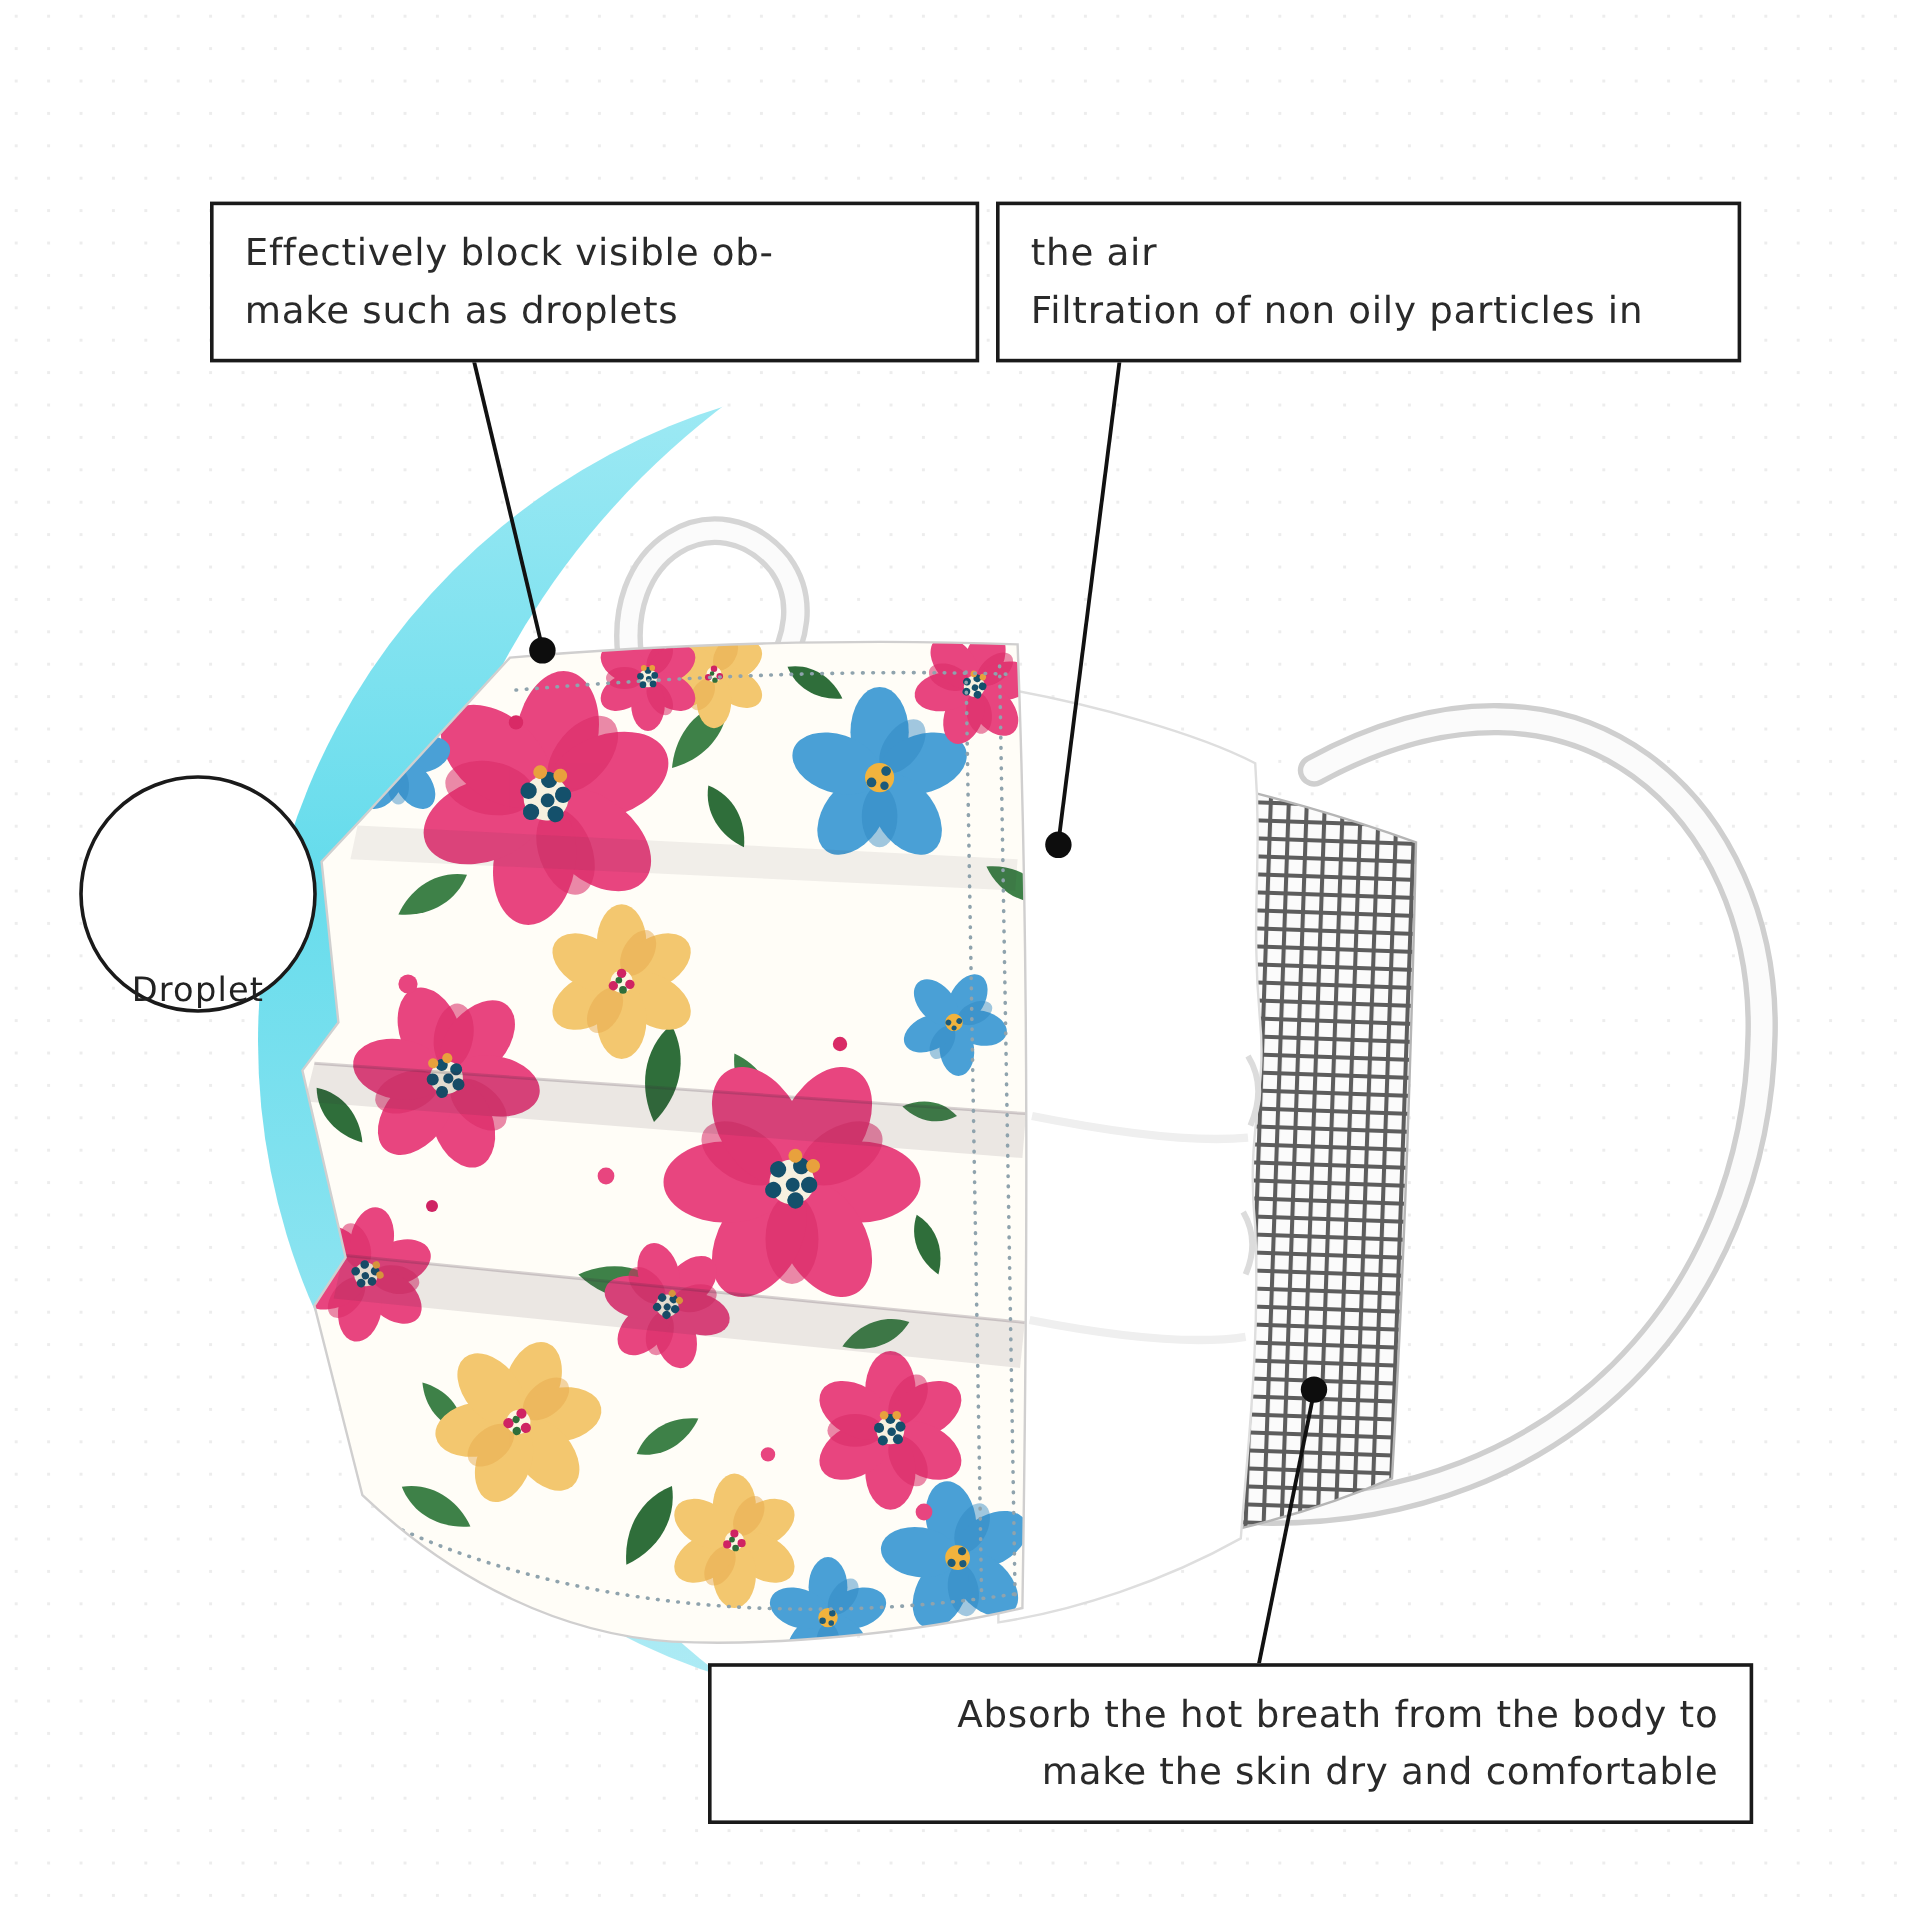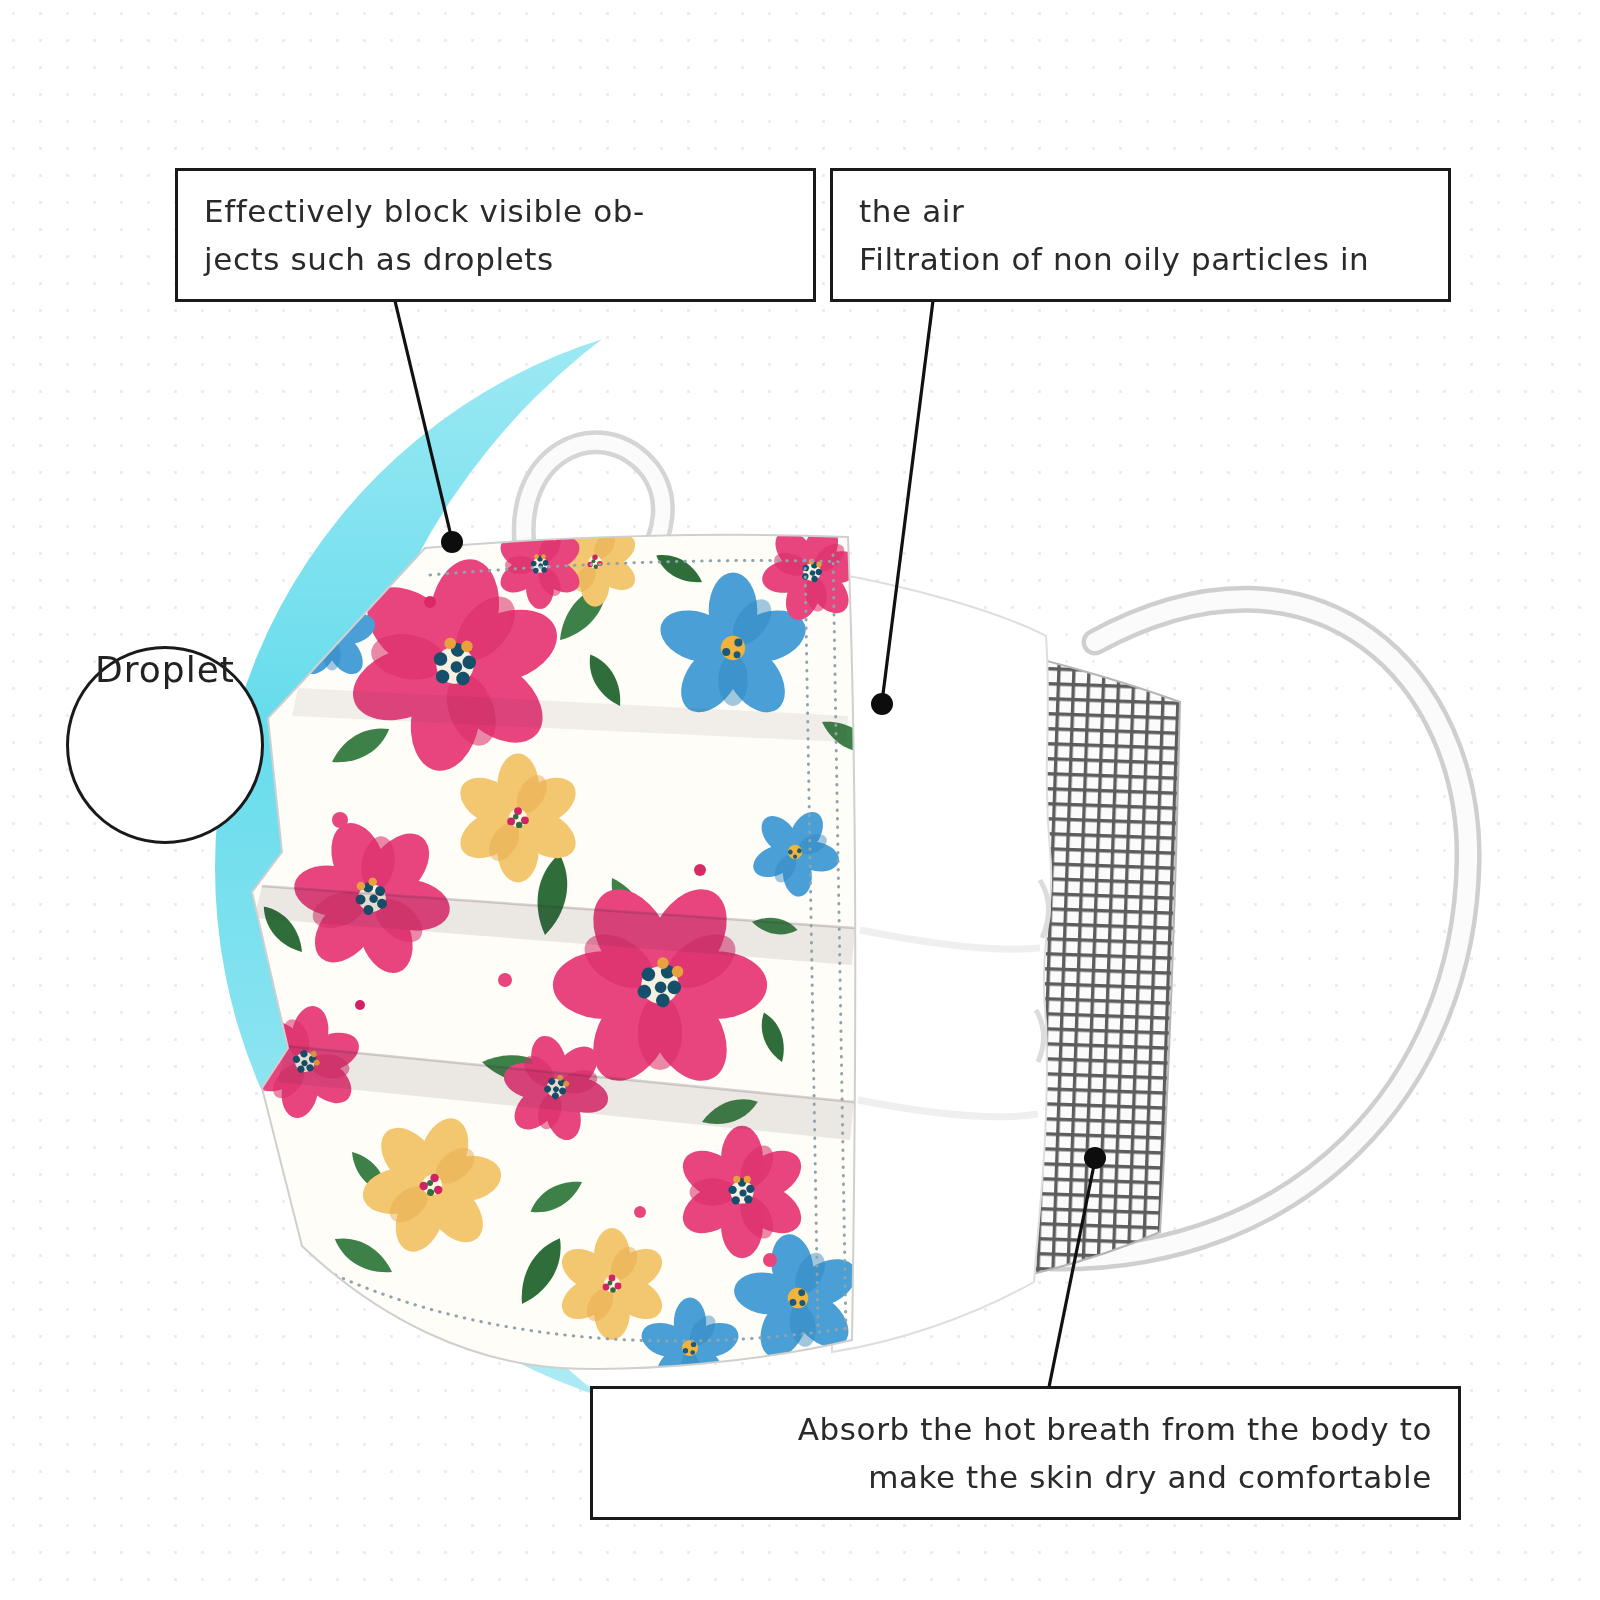--- a/index.html
+++ b/index.html
@@ -11,22 +11,22 @@
     background-size:27px 27px;
   }
   .art{position:absolute;left:0;top:0;}
   .callout{
     position:absolute;background:#ffffff;border:3px solid #1a1a1a;
     padding:16px 26px;font-size:31px;line-height:1.55;letter-spacing:.6px;color:#2a2a2a;
   }
   .callout .ln{white-space:nowrap;}
   .droplet{
     position:absolute;left:66px;top:646px;width:192px;height:192px;border-radius:50%;
-    background:#ffffff;border:3px solid #1a1a1a;display:flex;align-items:flex-start;justify-content:center;
-    font-size:36px;letter-spacing:1px;color:#222;
+    background:#ffffff;border:3px solid #1a1a1a;display:flex;align-items:flex-end;justify-content:center;
+    font-size:28px;letter-spacing:1px;color:#222;
   }
 </style>
 </head>
 <body>
 
 <div class="canvas">
 
 <svg class="art" width="1600" height="1600" viewBox="0 0 1600 1600">
   <defs>
     <linearGradient id="gradC" x1="0" y1="0" x2="0" y2="1">
@@ -220,21 +220,21 @@
   </g>
   <g fill="#0d0d0d">
     <circle cx="452" cy="542" r="11"></circle>
     <circle cx="882" cy="704" r="11"></circle>
     <circle cx="1095" cy="1158" r="11"></circle>
   </g>
 </svg>
 
 <div class="callout" style="left:175px;top:168px;width:583px;">
   <div class="ln">Effectively block visible ob-</div>
-  <div class="ln">jects such as droplets</div>
+  <div class="ln">make such as droplets</div>
 </div>
 
 <div class="callout" style="left:830px;top:168px;width:563px;">
   <div class="ln">the air</div>
   <div class="ln">Filtration of non oily particles in</div>
 </div>
 
 <div class="callout" style="left:590px;top:1386px;width:813px;text-align:right;">
   <div class="ln">Absorb the hot breath from the body to</div>
   <div class="ln">make the skin dry and comfortable</div>

